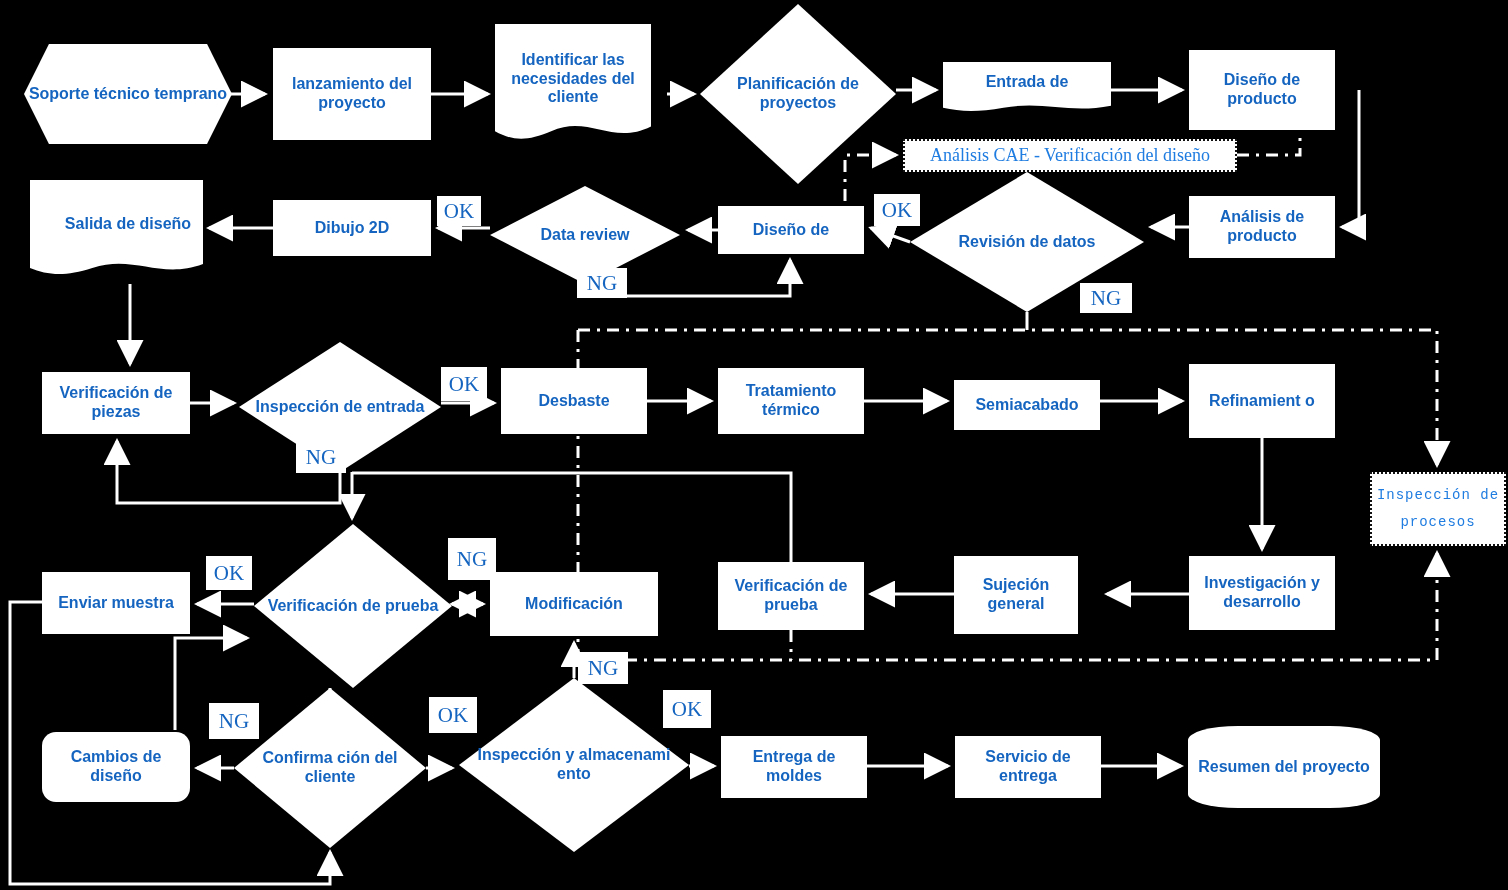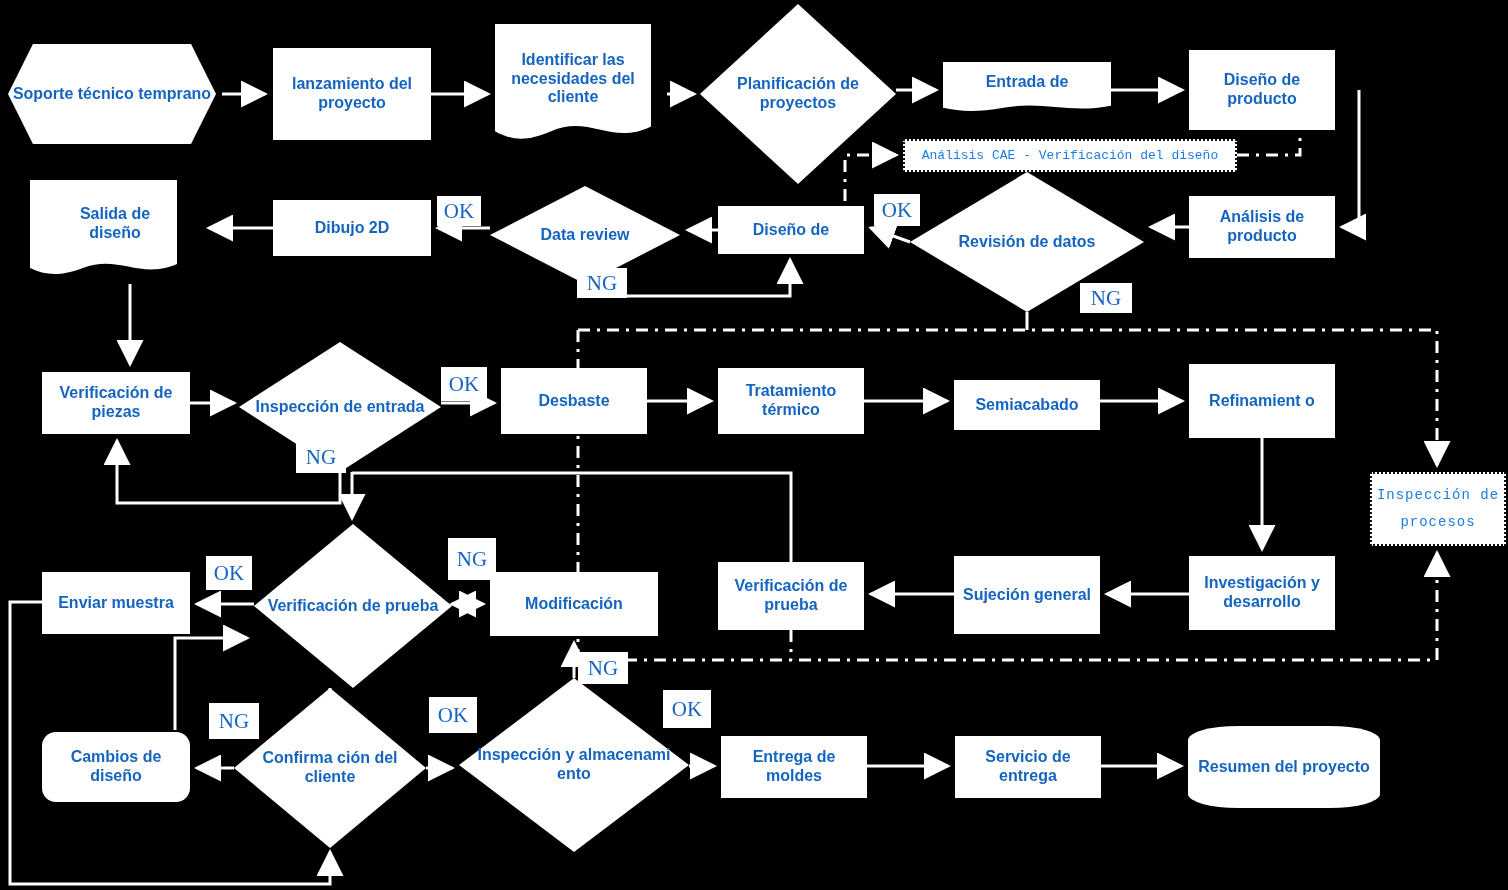--- a/index.html
+++ b/index.html
@@ -17,21 +17,21 @@
 
   .diamond-bg{position:absolute;left:0;top:0;width:100%;height:100%;
               background:#fff;clip-path:polygon(50% 0,100% 50%,50% 100%,0 50%);}
   .node .lbl{position:relative;z-index:2;}
 
   .tag{position:absolute;background:#ffffff;color:#1565C0;font-family:"Liberation Serif",serif;
        font-size:21px;display:flex;align-items:center;justify-content:center;z-index:6;}
 
   .dbox{position:absolute;background:#fff;border:2px dotted #111;box-sizing:border-box;
         display:flex;align-items:center;justify-content:center;text-align:center;
-        color:#1F7CE0;font-size:13px;font-family:Liberation Mono, monospace;z-index:5;}
+        color:#1F7CE0;font-size:18px;font-family:Liberation Serif, serif;z-index:5;}
   .dbox.mono{font-family:"Liberation Mono",monospace;font-size:14px;letter-spacing:1px;line-height:1.9;}
 </style>
 </head>
 <body>
 
 <div id="stage">
 
   <svg class="layer">
     <defs>
       <marker id="ar" markerWidth="9" markerHeight="9" refX="8" refY="4.5" orient="auto">
@@ -109,21 +109,21 @@
       <path d="M1237,155 L1300,155 L1300,131"></path>
 
       <path d="M578,330 L1437,330 L1437,465" marker-end="url(#ar)"></path>
       <path d="M578,330 L578,660 L1437,660 L1437,553" marker-end="url(#ar)"></path>
 
       <path d="M791,630 L791,660"></path>
     </g>
   </svg>
 
   <div id="nodes">
-      <div class="node shape-hex" style="left: 8px; top: 44px; width: 208px; height: 100px; z-index: 3;">
+      <div class="node shape-hex" style="left: 24px; top: 44px; width: 208px; height: 100px; z-index: 3;">
         <span class="lbl">Soporte técnico temprano</span>
       </div>
       <div class="node" style="left: 273px; top: 48px; width: 158px; height: 92px; z-index: 3;">
         <span class="lbl">lanzamiento del proyecto</span>
       </div>
       <div class="node" style="left: 495px; top: 24px; width: 156px; height: 122px; z-index: 3; background: transparent;">
         <svg viewBox="0 0 100 100" preserveAspectRatio="none" style="position: absolute; left: 0px; top: 0px; width: 100%; height: 100%;">
           <path d="M0,0 L100,0 L100,84 C75,100 60,74 36,88 C20,97 10,95 0,88 Z" fill="#ffffff"></path>
         </svg>
         <span class="lbl" style="margin-bottom: 12px;">Identificar las necesidades del cliente</span>
@@ -134,21 +134,21 @@
       </div>
       <div class="node" style="left: 943px; top: 62px; width: 168px; height: 52px; z-index: 3; background: transparent;">
         <svg viewBox="0 0 100 100" preserveAspectRatio="none" style="position: absolute; left: 0px; top: 0px; width: 100%; height: 100%;">
           <path d="M0,0 L100,0 L100,84 C75,100 60,74 36,88 C20,97 10,95 0,88 Z" fill="#ffffff"></path>
         </svg>
         <span class="lbl" style="margin-bottom: 12px;">Entrada de</span>
       </div>
       <div class="node" style="left: 1189px; top: 50px; width: 146px; height: 80px; z-index: 3;">
         <span class="lbl">Diseño de producto</span>
       </div>
-      <div class="node" style="left: 30px; top: 180px; width: 147px; height: 100px; z-index: 3; background: transparent; padding-left: 23px;">
+      <div class="node" style="left: 30px; top: 180px; width: 173px; height: 100px; z-index: 3; background: transparent; padding-left: 23px;">
         <svg viewBox="0 0 100 100" preserveAspectRatio="none" style="position: absolute; left: 0px; top: 0px; width: 100%; height: 100%;">
           <path d="M0,0 L100,0 L100,84 C75,100 60,74 36,88 C20,97 10,95 0,88 Z" fill="#ffffff"></path>
         </svg>
         <span class="lbl" style="margin-bottom: 12px;">Salida de diseño</span>
       </div>
       <div class="node" style="left: 273px; top: 200px; width: 158px; height: 56px; z-index: 3;">
         <span class="lbl">Dibujo 2D</span>
       </div>
       <div class="node" style="left: 490px; top: 186px; width: 190px; height: 98px; z-index: 3; background: transparent;">
         <div class="diamond-bg"></div>
@@ -189,21 +189,21 @@
       <div class="node" style="left: 254px; top: 524px; width: 198px; height: 164px; z-index: 3; background: transparent;">
         <div class="diamond-bg"></div>
         <span class="lbl">Verificación de prueba</span>
       </div>
       <div class="node" style="left: 490px; top: 572px; width: 168px; height: 64px; z-index: 3;">
         <span class="lbl">Modificación</span>
       </div>
       <div class="node" style="left: 718px; top: 562px; width: 146px; height: 68px; z-index: 3;">
         <span class="lbl">Verificación de prueba</span>
       </div>
-      <div class="node" style="left: 954px; top: 556px; width: 146px; height: 78px; z-index: 3;">
+      <div class="node" style="left: 954px; top: 556px; width: 124px; height: 78px; z-index: 3;">
         <span class="lbl">Sujeción general</span>
       </div>
       <div class="node" style="left: 1189px; top: 556px; width: 146px; height: 74px; z-index: 3;">
         <span class="lbl">Investigación y desarrollo</span>
       </div>
       <div class="node shape-round" style="left: 42px; top: 732px; width: 148px; height: 70px; z-index: 3;">
         <span class="lbl">Cambios de diseño</span>
       </div>
       <div class="node" style="left: 234px; top: 688px; width: 192px; height: 160px; z-index: 3; background: transparent;">
         <div class="diamond-bg"></div>

